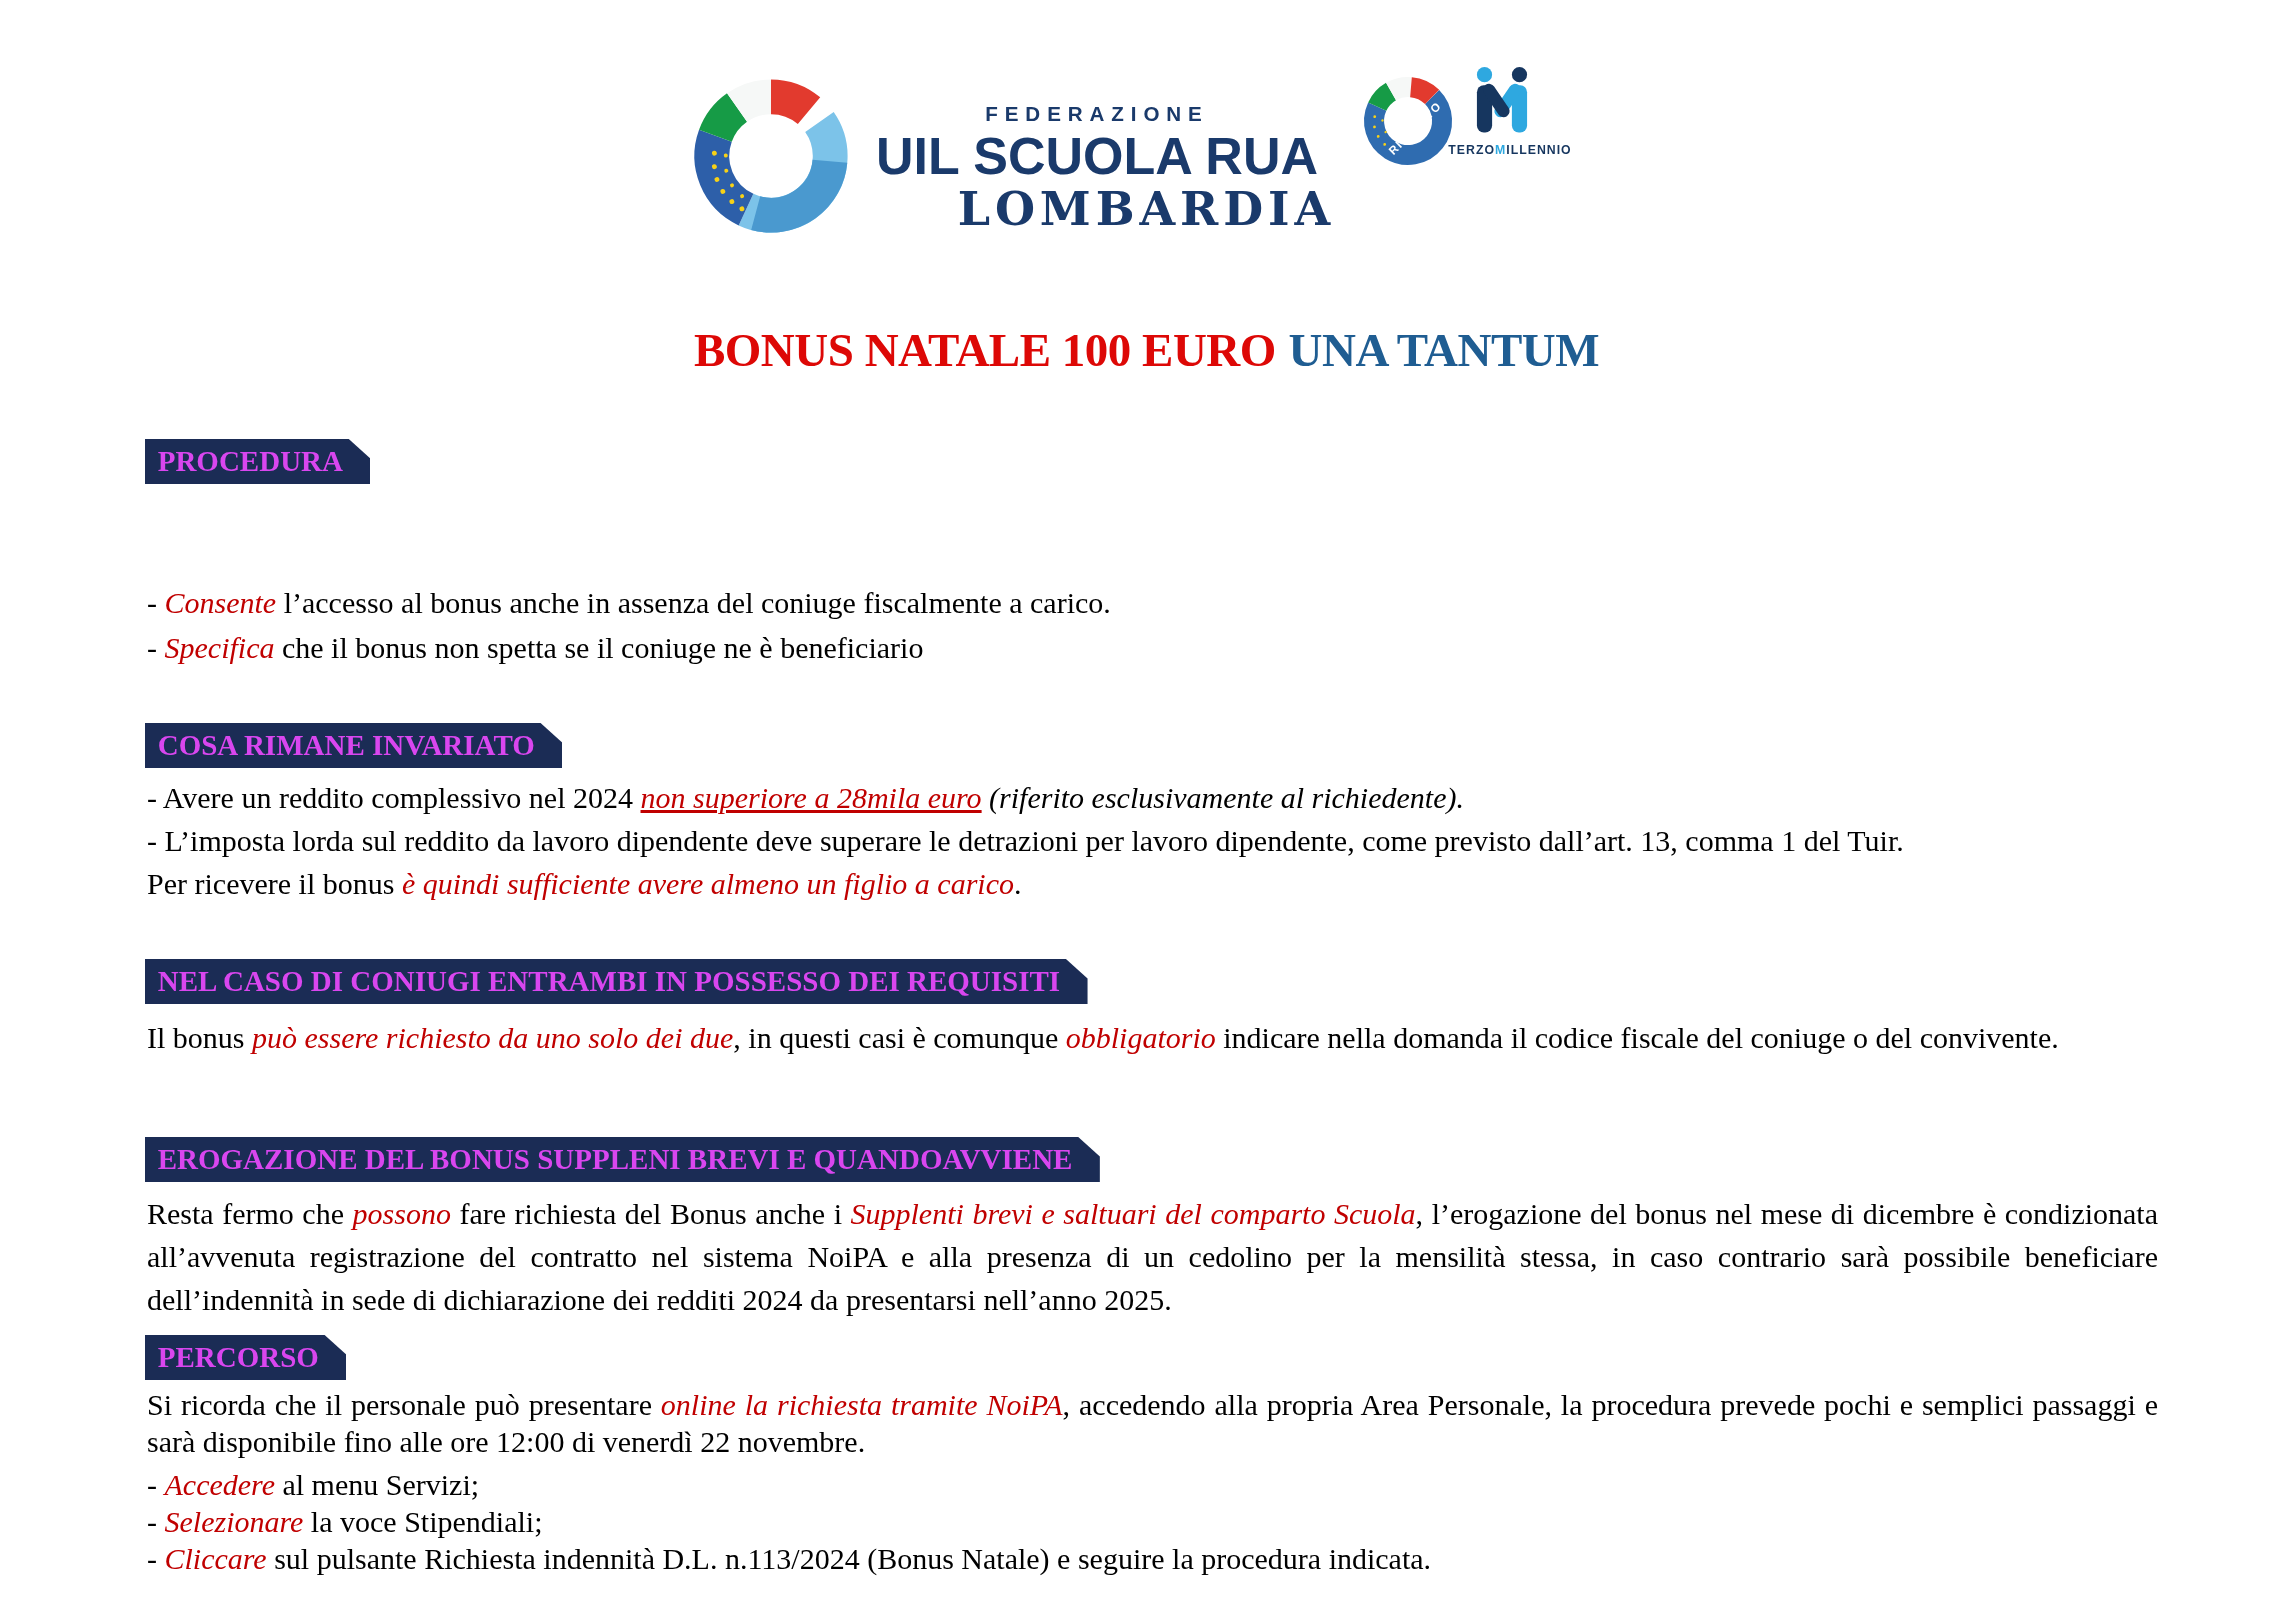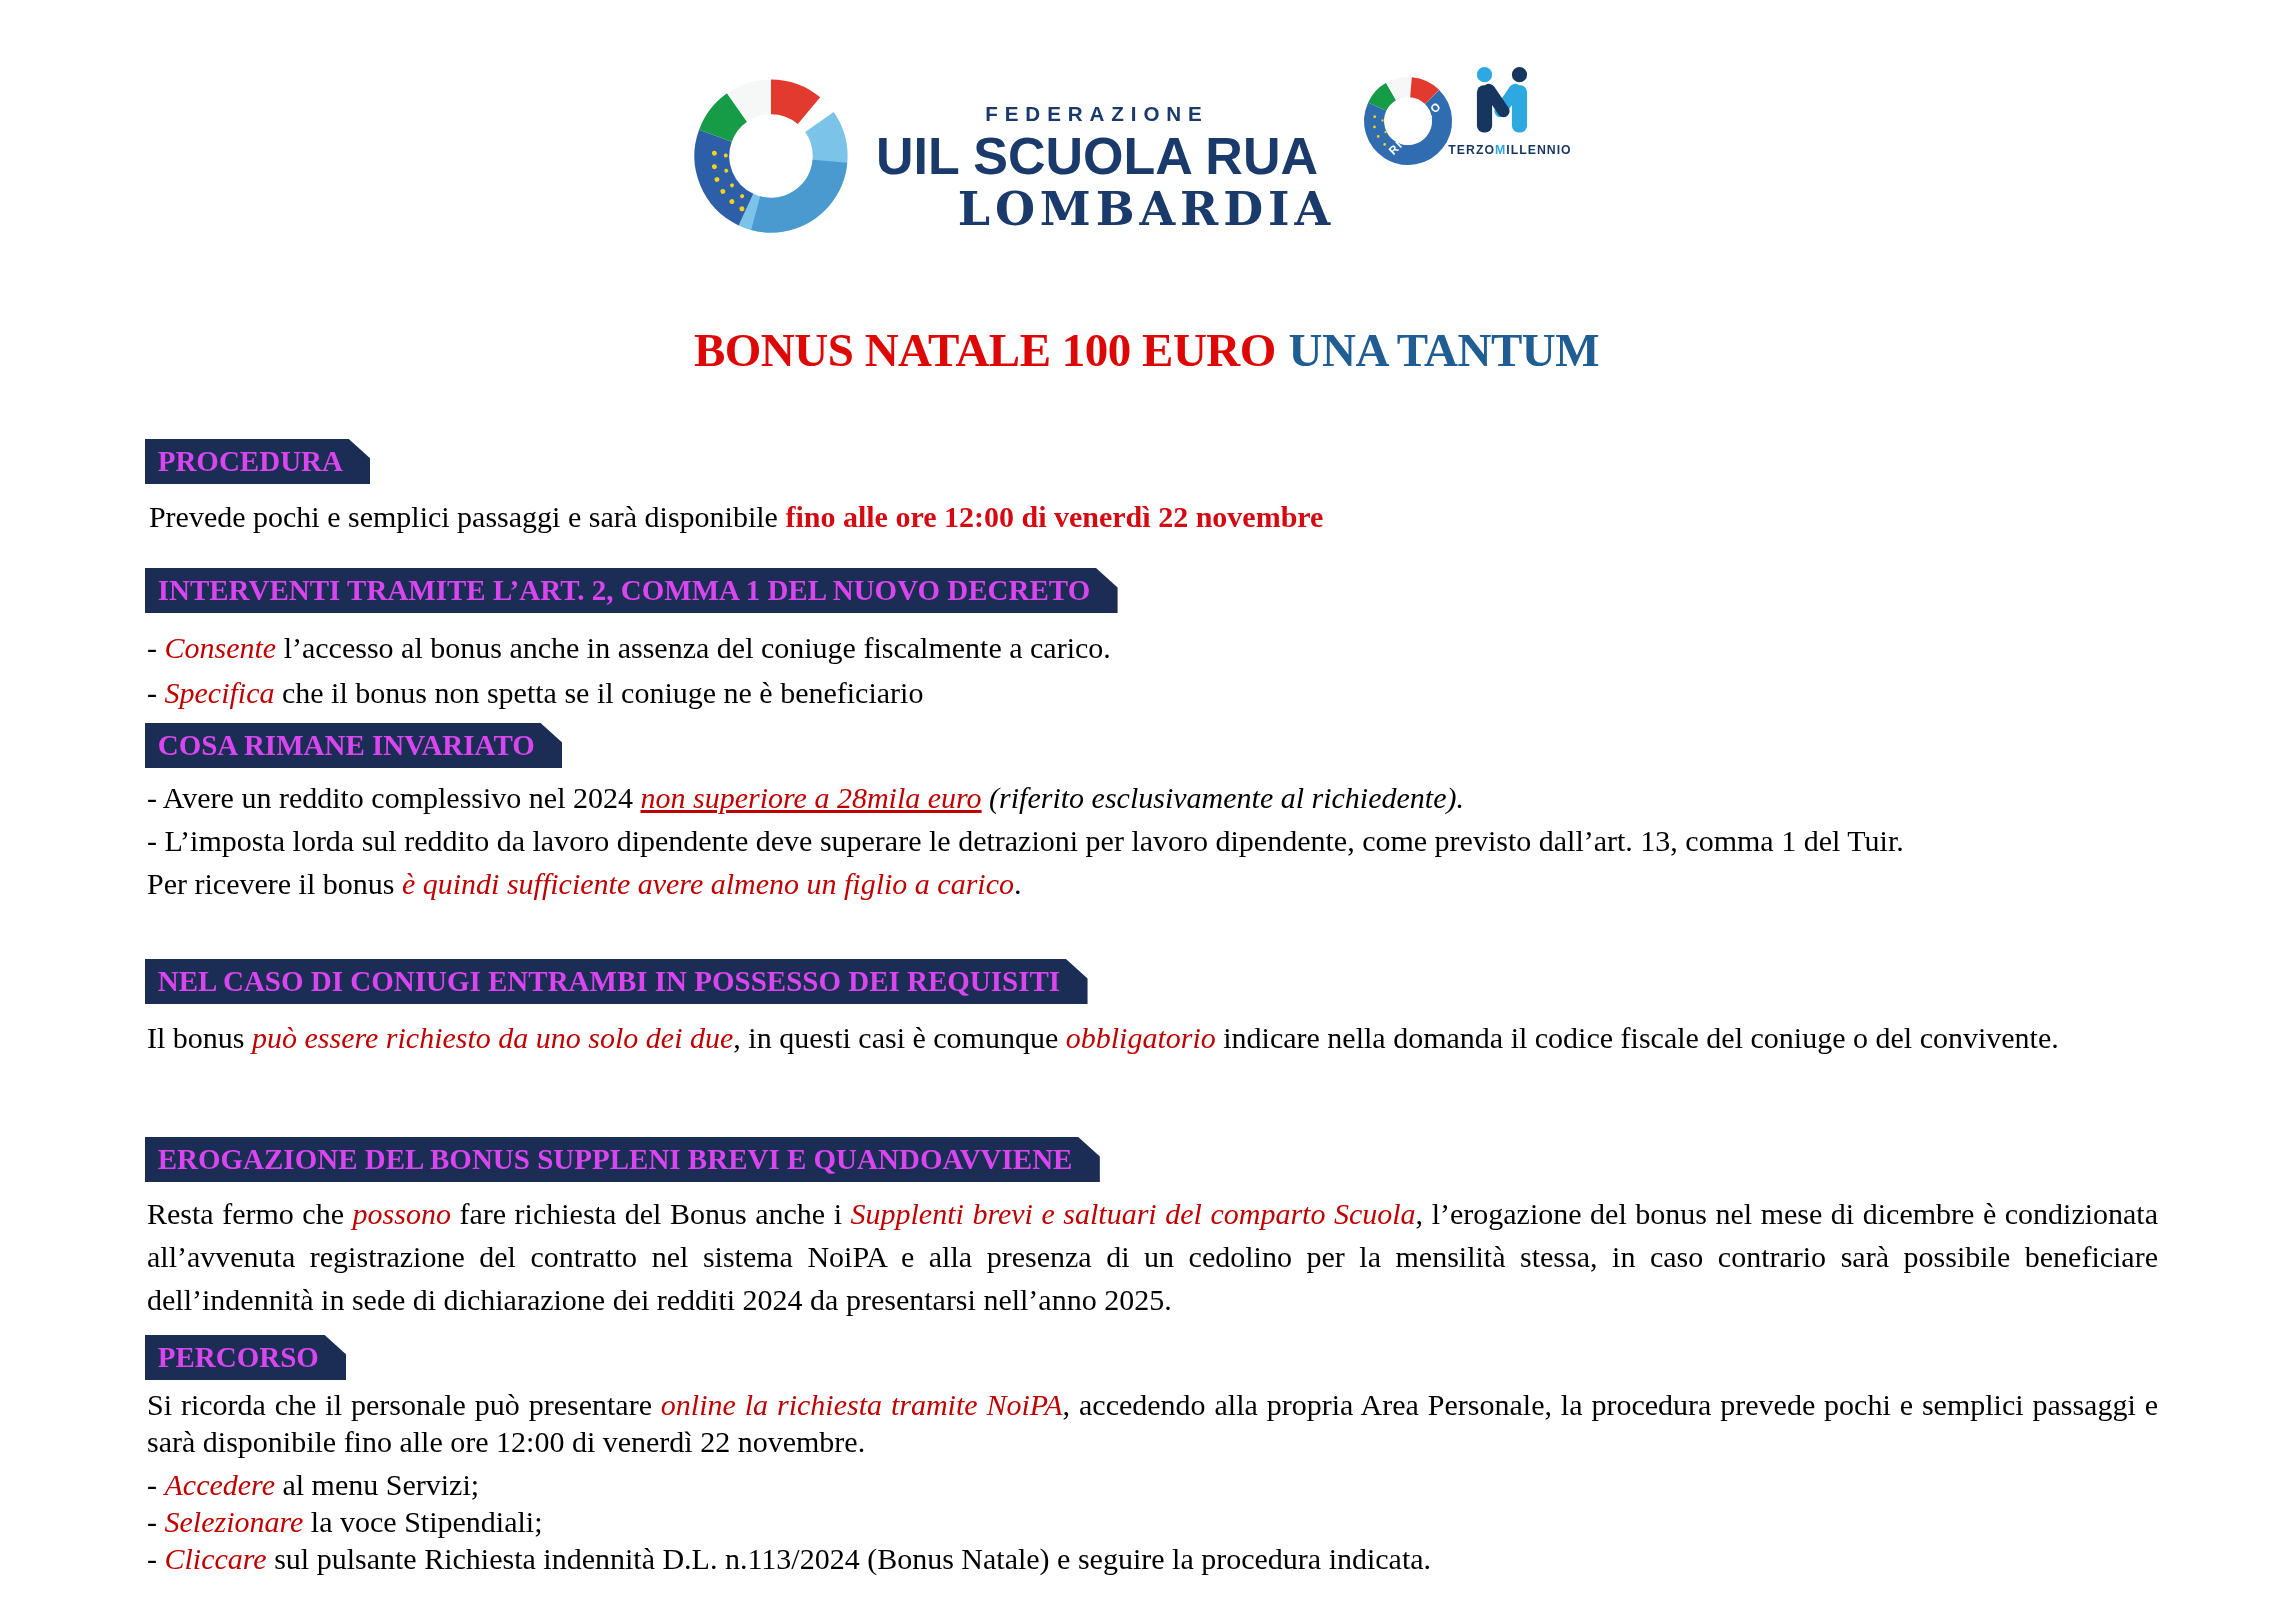--- a/index.html
+++ b/index.html
@@ -120,27 +120,23 @@
   </svg>
 
   <div class="tm-text"><span>TERZO</span><span class="tm-m">M</span><span>ILLENNIO</span></div>
 
   <div class="title">
     <span class="t-red">BONUS NATALE 100 EURO</span><span class="t-blue">UNA TANTUM</span>
   </div>
 
   <div class="section s0" style="top:439px">
     <div class="bar">PROCEDURA</div>
-    <div class="content">
-      <div><span>Prevede pochi e semplici passaggi e sarà disponibile </span><span class="b-red">fino alle ore 12:00 di venerdì 22 novembre</span></div>
-    </div>
   </div>
 
   <div class="section s1" style="top:568px">
-    <div class="bar">INTERVENTI TRAMITE L’ART. 2, COMMA 1 DEL NUOVO DECRETO</div>
     <div class="content">
       <div><span>- </span><span class="i-red">Consente</span><span> l’accesso al bonus anche in assenza del coniuge fiscalmente a carico.</span></div>
       <div><span>- </span><span class="i-red">Specifica</span><span> che il bonus non spetta se il coniuge ne è beneficiario</span></div>
     </div>
   </div>
 
   <div class="section s2" style="top:723px">
     <div class="bar">COSA RIMANE INVARIATO</div>
     <div class="content">
       <div><span>- Avere un reddito complessivo nel 2024 </span><span class="i-red-u">non superiore a 28mila euro</span><span class="i-blk"> (riferito esclusivamente al richiedente).</span></div>

